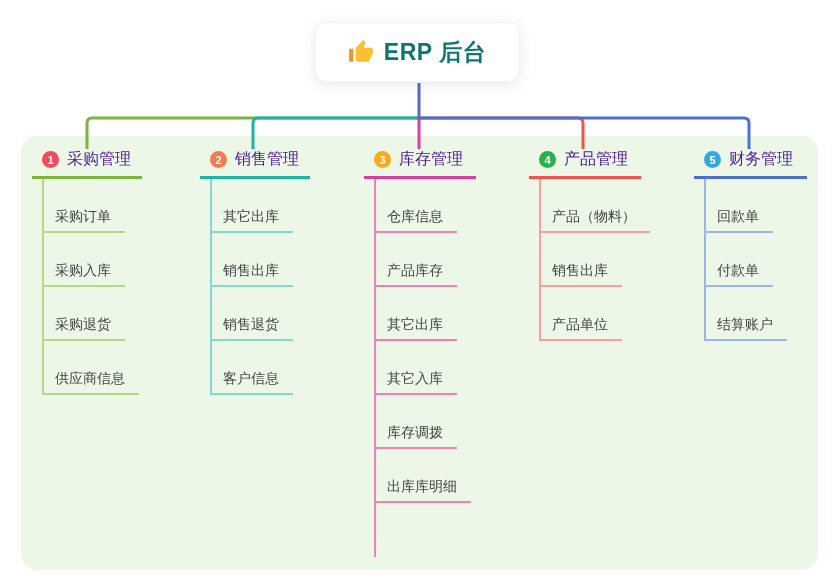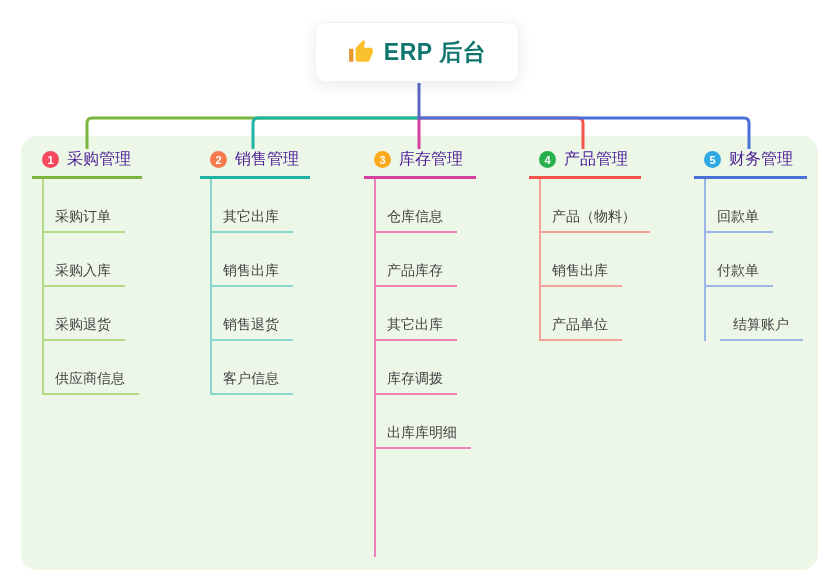--- a/index.html
+++ b/index.html
@@ -105,20 +105,23 @@
           <div class="child-row">
             <span class="child-label" style="border-bottom-color: rgb(238, 130, 184);">仓库信息</span>
           </div>
           <div class="child-row">
             <span class="child-label" style="border-bottom-color: rgb(238, 130, 184);">产品库存</span>
           </div>
           <div class="child-row">
             <span class="child-label" style="border-bottom-color: rgb(238, 130, 184);">其它出库</span>
           </div>
           <div class="child-row">
+            <span class="child-label" style="border-bottom-color: rgb(238, 130, 184);">其它入库</span>
+          </div>
+          <div class="child-row">
             <span class="child-label" style="border-bottom-color: rgb(238, 130, 184);">库存调拨</span>
           </div>
           <div class="child-row">
             <span class="child-label" style="border-bottom-color: rgb(238, 130, 184);">出库库明细</span>
           </div>
         </div>
       </div>
       <div class="branch" style="left: 529px; width: 112px;">
         <div class="branch-title-row" style="border-bottom-color: rgb(244, 83, 76);">
           <span class="badge" style="background: rgb(39, 177, 78);">4</span>
@@ -144,18 +147,18 @@
         </div>
         <div class="children">
           <div class="vline" style="background: rgb(157, 182, 234); height: 162px;"></div>
           <div class="child-row">
             <span class="child-label" style="border-bottom-color: rgb(157, 182, 234);">回款单</span>
           </div>
           <div class="child-row">
             <span class="child-label" style="border-bottom-color: rgb(157, 182, 234);">付款单</span>
           </div>
           <div class="child-row">
-            <span class="child-label" style="border-bottom-color: rgb(157, 182, 234); margin-left: 16px;">结算账户</span>
+            <span class="child-label" style="border-bottom-color: rgb(157, 182, 234);">结算账户</span>
           </div>
         </div>
       </div>
     </div>
 </div>
 
 </body></html>

